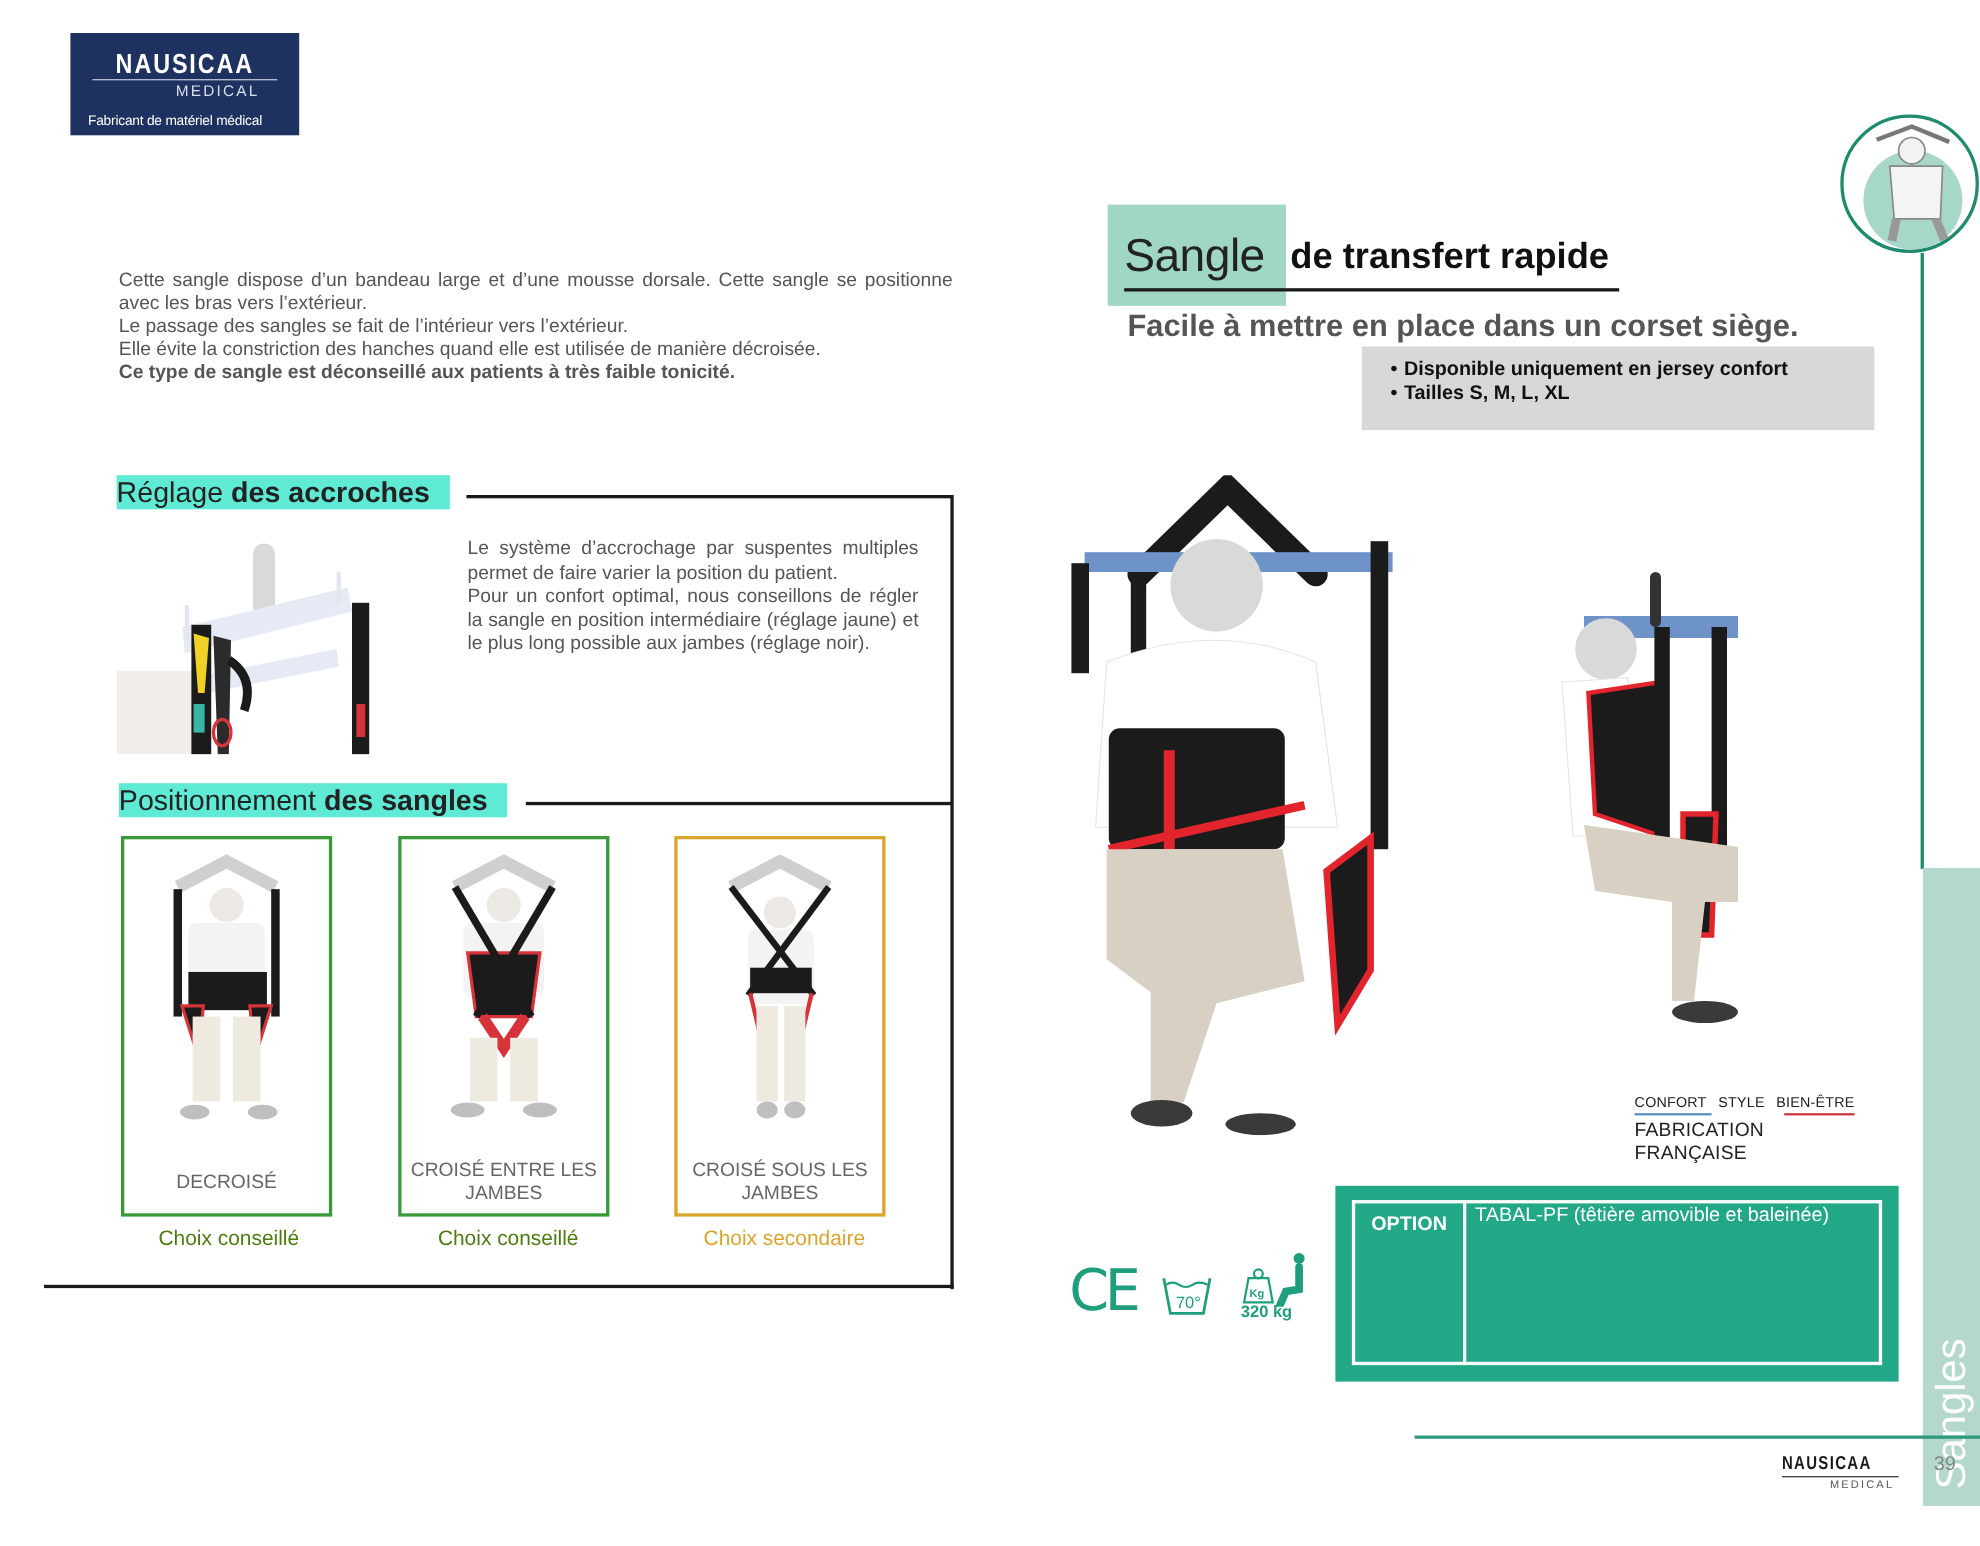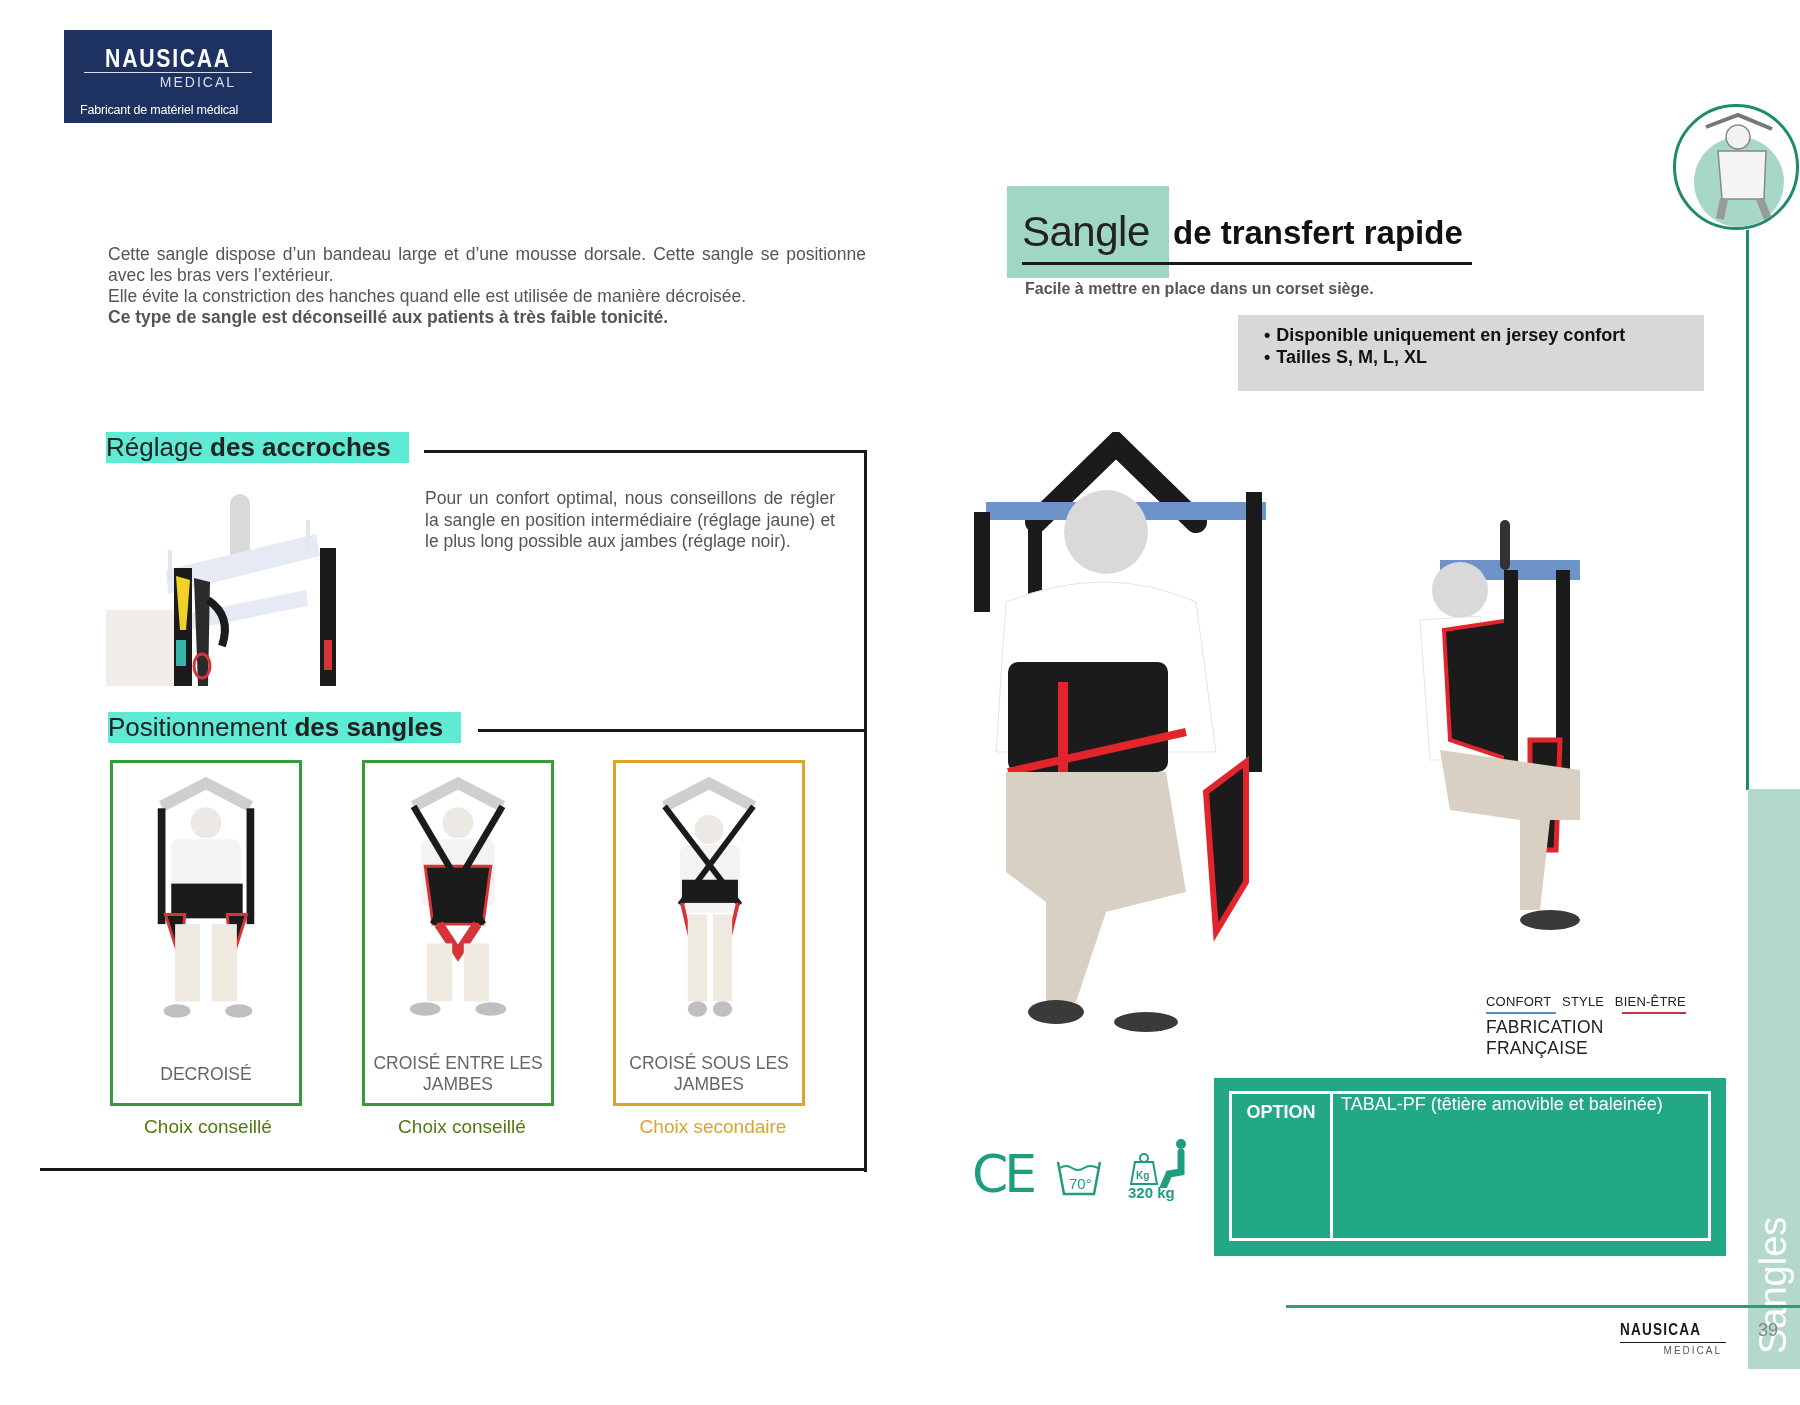--- a/index.html
+++ b/index.html
@@ -38,21 +38,21 @@
   .card .lbl { position:absolute; left:4px; right:4px; bottom:8px; text-align:center; font-size:17.5px; line-height:21px; color:#666; }
   .choice { width:240px; text-align:center; font-size:19px; }
   .choice.ok { color:#4d7c0f; }
   .choice.sec { color:#d9a52a; }
 
   
   .title-bg { left:1007px; top:186px; width:162px; height:92px; background:#9fd6c6; }
   .title-main { left:1022px; top:208px; font-size:42px; color:#222; letter-spacing:-0.5px; }
   .title-bold { left:1173px; top:214px; font-size:33px; font-weight:bold; color:#111; }
   .title-rule { left:1022px; top:262px; width:450px; height:3px; background:#1a1a1a; }
-  .subtitle { left:1025px; top:280px; font-size:16px; font-weight:bold; color:#555; }
+  .subtitle { left:1025px; top:280px; font-size:28px; font-weight:bold; color:#555; }
   .features { left:1238px; top:315px; width:466px; height:76px; background:#d8d8d8; }
   .features ul { margin:0; padding:9px 0 0 26px; list-style:none; font-size:18px; font-weight:bold; color:#111; line-height:22px; }
   .features li::before { content:"\2022"; margin-right:6px; }
 
   
   .circle { left:1673px; top:104px; width:126px; height:126px; border:3px solid #1e8a6e; border-radius:50%; background:#fff; box-sizing:border-box; overflow:hidden; }
   .circle .fill { position:absolute; left:18px; top:30px; width:90px; height:90px; border-radius:50%; background:#a7d7c8; }
   .vline { left:1746px; top:230px; width:3px; height:560px; background:#1e8a6e; }
   .tab { left:1748px; top:789px; width:52px; height:580px; background:#b5d8cc; }
   .page-num { left:1758px; top:1320px; font-size:18px; color:#7a8a86; }
@@ -94,20 +94,21 @@
 
 <div class="abs logo">
   <div class="brand">NAUSICAA</div>
   <div class="rule"></div>
   <div class="sub">MEDICAL</div>
   <div class="tag">Fabricant de matériel médical</div>
 </div>
 
 <div class="abs intro">
   <p>Cette sangle dispose d’un bandeau large et d’une mousse dorsale. Cette sangle se positionne avec les bras vers l’extérieur.</p>
+  <p>Le passage des sangles se fait de l’intérieur vers l’extérieur.</p>
   <p>Elle évite la constriction des hanches quand elle est utilisée de manière décroisée.</p>
   <p class="warn">Ce type de sangle est déconseillé aux patients à très faible tonicité.</p>
 </div>
 
 <div class="abs frame-top1"></div>
 <div class="abs frame-right"></div>
 <div class="abs frame-top2"></div>
 <div class="abs frame-bottom"></div>
 
 <div class="abs sec-title" style="left:106px; top:432px;">
@@ -128,20 +129,21 @@
     <polygon points="70,86 84,90 80,140 74,140" fill="#f1d125"></polygon>
     <rect x="70" y="150" width="10" height="26" fill="#35b6a6"></rect>
     <rect x="214" y="58" width="16" height="138" fill="#1b1b1b"></rect>
     <rect x="218" y="150" width="8" height="30" fill="#d7343a"></rect>
     <path d="M102,110 Q126,126 116,156" stroke="#1b1b1b" stroke-width="8" fill="none"></path>
     <ellipse cx="96" cy="176" rx="8" ry="12" stroke="#d7343a" stroke-width="3" fill="none"></ellipse>
   </svg>
 </div>
 
 <div class="abs accroche-text">
+  <p>Le système d’accrochage par suspentes multiples permet de faire varier la position du patient.</p>
   <p>Pour un confort optimal, nous conseillons de régler la sangle en position intermédiaire (réglage jaune) et le plus long possible aux jambes (réglage noir).</p>
 </div>
 
 <div class="abs sec-title" style="left:108px; top:712px;">
   <span>Positionnement</span>
   <b>des sangles</b>
 </div>
 
 <div class="abs card" style="left:110px; top:760px;">
   <div class="pic">

